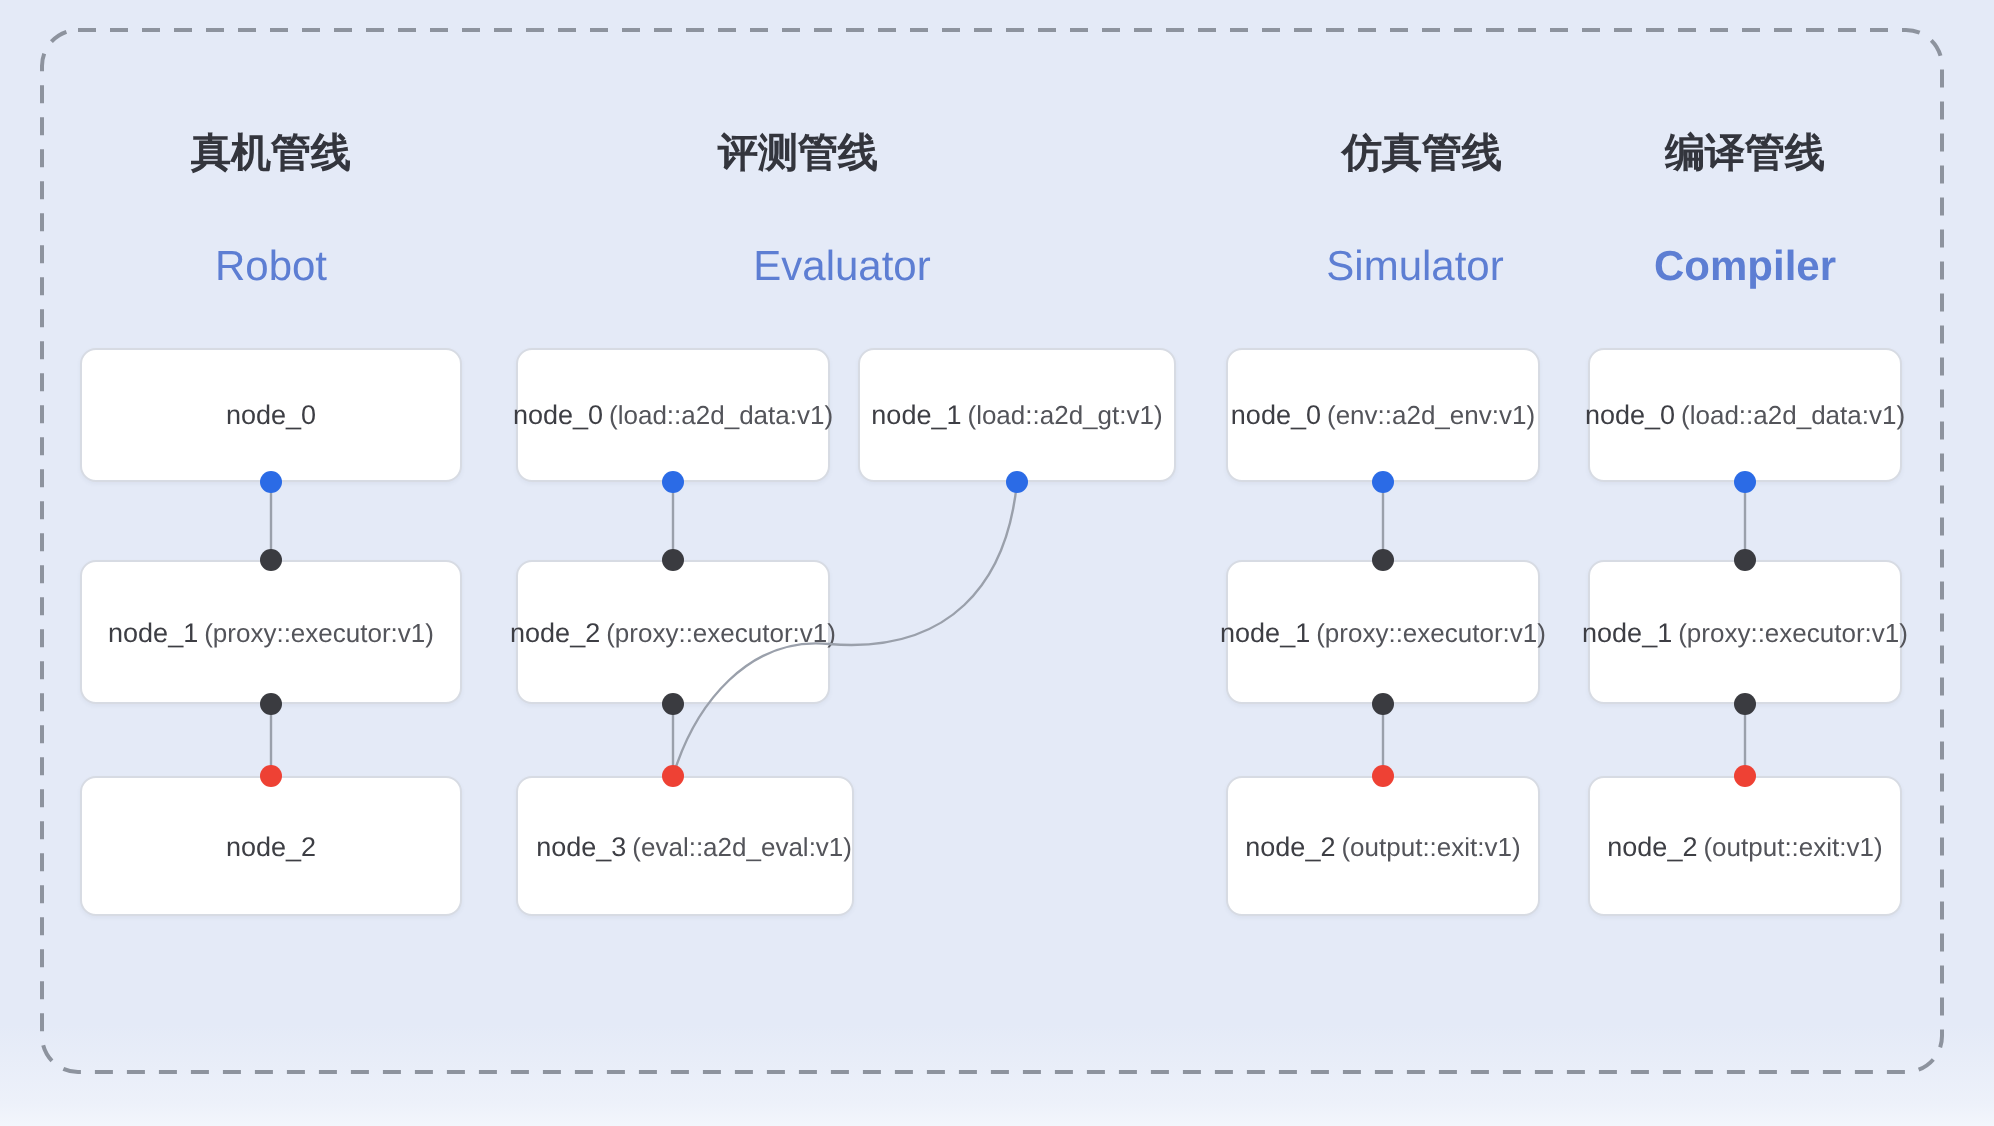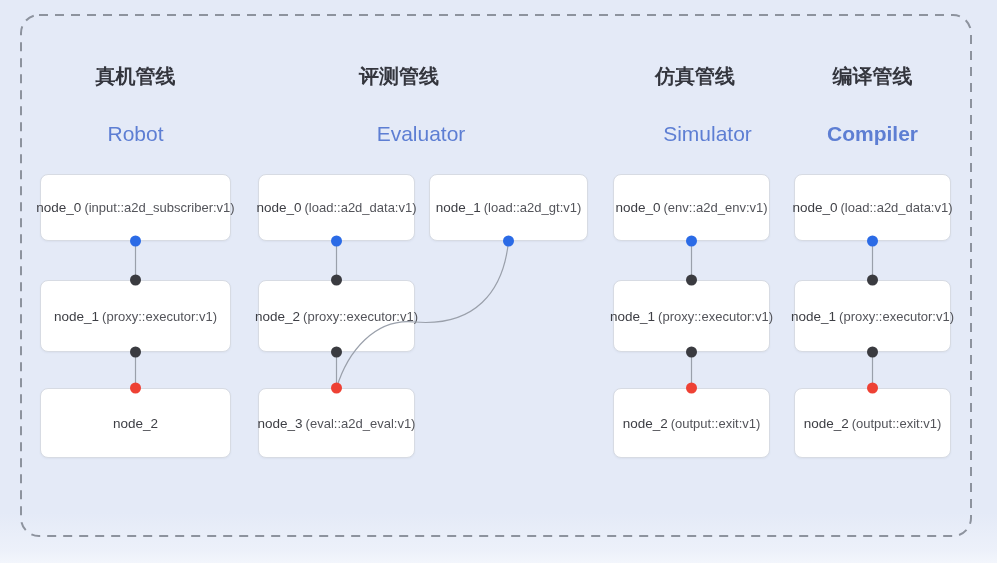--- a/index.html
+++ b/index.html
@@ -32,21 +32,20 @@
 </style>
 </head>
 <body>
 
 <div class="stage">
   <div id="pipes">
       <div class="pipe-title-zh" style="left: 135.5px;">真机管线</div>
       <div class="pipe-title-en" style="left: 135.5px;">Robot</div>
       <div class="node" style="left: 40px; top: 174px; width: 191px; height: 67px;">
         <div class="nlabel">node_0</div>
-        <div class="nsub">(input::a2d_subscriber:v1)</div>
       </div>
       <div class="node" style="left: 40px; top: 280px; width: 191px; height: 72px;">
         <div class="nlabel">node_1</div>
         <div class="nsub">(proxy::executor:v1)</div>
       </div>
       <div class="node" style="left: 40px; top: 388px; width: 191px; height: 70px;">
         <div class="nlabel">node_2</div>
       </div>
       <div class="pipe-title-zh" style="left: 399px;">评测管线</div>
       <div class="pipe-title-en" style="left: 421px;">Evaluator</div>
@@ -55,25 +54,25 @@
         <div class="nsub">(load::a2d_data:v1)</div>
       </div>
       <div class="node" style="left: 429px; top: 174px; width: 159px; height: 67px;">
         <div class="nlabel">node_1</div>
         <div class="nsub">(load::a2d_gt:v1)</div>
       </div>
       <div class="node" style="left: 258px; top: 280px; width: 157px; height: 72px;">
         <div class="nlabel">node_2</div>
         <div class="nsub">(proxy::executor:v1)</div>
       </div>
-      <div class="node" style="left: 258px; top: 388px; width: 157px; height: 70px;">
+      <div class="node" style="left: 258px; top: 388px; width: 169px; height: 70px; justify-content: flex-end;">
         <div class="nlabel">node_3</div>
         <div class="nsub">(eval::a2d_eval:v1)</div>
       </div>
-      <div class="pipe-title-zh" style="left: 695px;">仿真管线</div>
+      <div class="pipe-title-zh" style="left: 711px;">仿真管线</div>
       <div class="pipe-title-en" style="left: 691.5px; margin-left: 16px;">Simulator</div>
       <div class="node" style="left: 613px; top: 174px; width: 157px; height: 67px;">
         <div class="nlabel">node_0</div>
         <div class="nsub">(env::a2d_env:v1)</div>
       </div>
       <div class="node" style="left: 613px; top: 280px; width: 157px; height: 72px;">
         <div class="nlabel">node_1</div>
         <div class="nsub">(proxy::executor:v1)</div>
       </div>
       <div class="node" style="left: 613px; top: 388px; width: 157px; height: 70px;">

